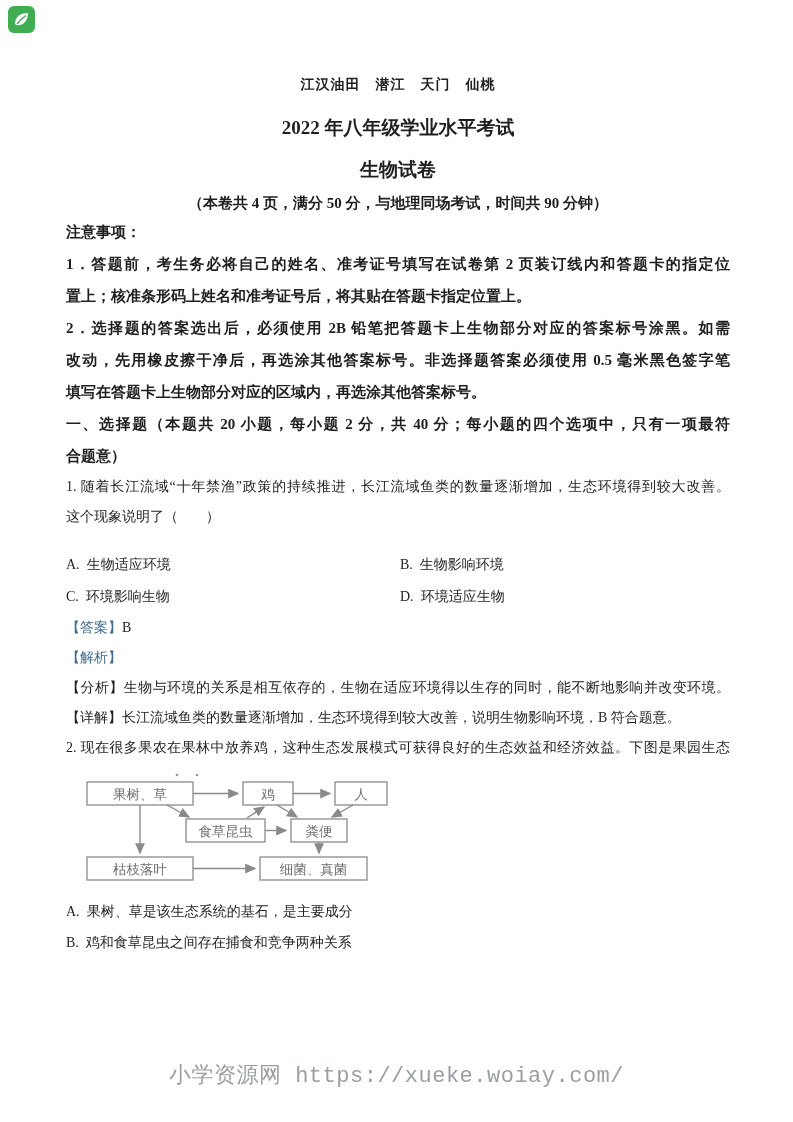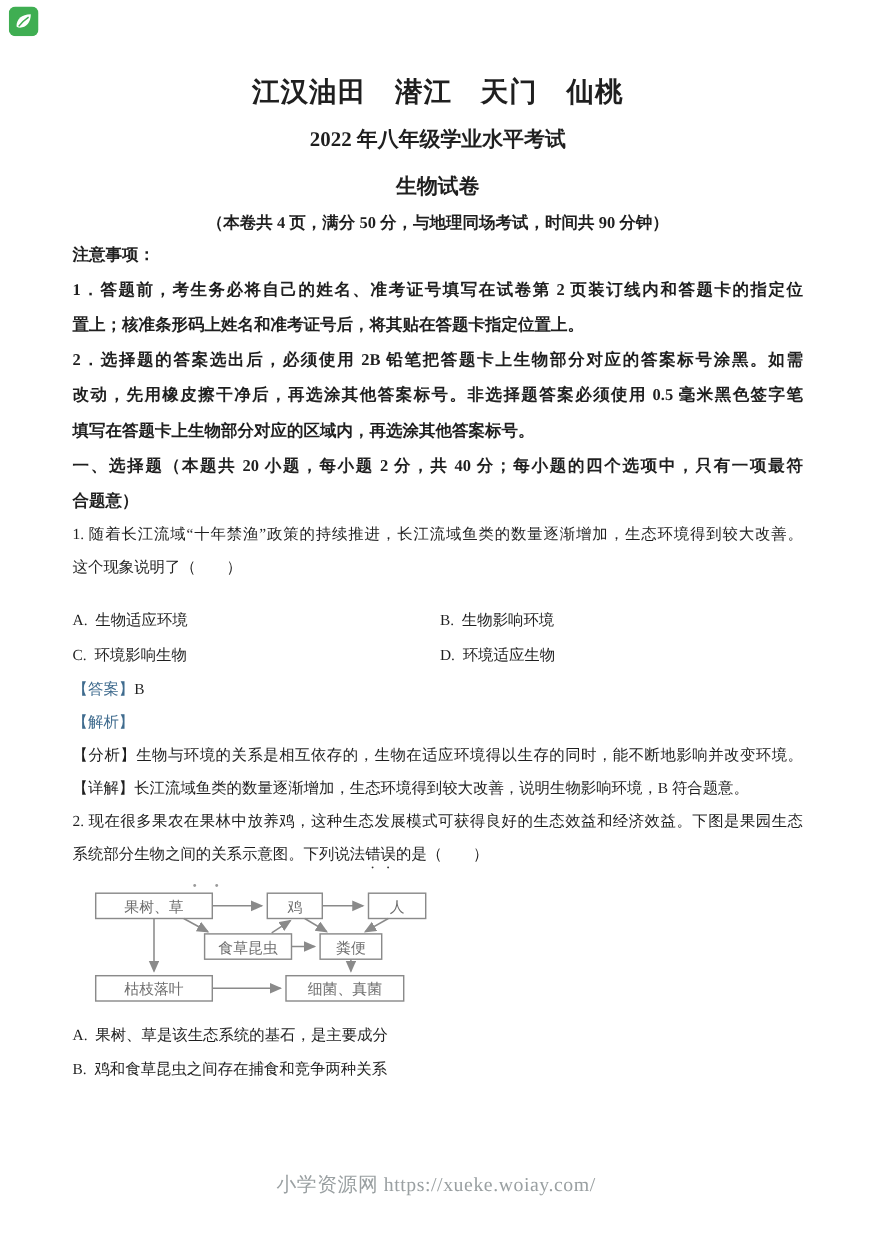--- a/index.html
+++ b/index.html
@@ -2,21 +2,21 @@
 <html style="--text_black: #1f1f1f; --answer_blue: #3f6b8e; --footer_gray: #9aa0a2; --diagram_gray: #8a8a8a; --logo_green: #3fae52;"><head>
 <meta charset="utf-8">
 <style>
   html,body{margin:0;padding:0;background:#ffffff;}
   .page{
     position:relative;width:793px;height:1122px;background:#fff;overflow:hidden;
     font-family:"Liberation Serif","DejaVu Serif",serif;color:var(--text_black,#1f1f1f);
   }
   .corner-logo{position:absolute;top:6px;left:8px;width:27px;height:27px;}
   .content{padding:66px 63px 0 66px;}
-  .t1{margin-top:4px;text-align:center;font-weight:bold;font-size:25px;line-height:30px;letter-spacing:1px;}
+  .t1{margin-top:4px;text-align:center;font-weight:bold;font-size:14px;line-height:30px;letter-spacing:1px;}
   .t2{margin-top:13px;text-align:center;font-weight:bold;font-size:19px;line-height:30px;}
   .t3{margin-top:12px;text-align:center;font-weight:bold;font-size:19px;line-height:30px;}
   .info{margin-top:5px;text-align:center;font-weight:bold;font-size:15px;line-height:26px;}
   .bp{font-weight:bold;font-size:15px;line-height:32px;}
   .rp{font-size:14px;line-height:30px;}
   .jl{text-align:justify;text-align-last:justify;}
   .blue{color:var(--answer_blue,#3f6b8e);}
   .opt-grid{display:grid;grid-template-columns:334px auto;font-size:14px;line-height:32px;margin-top:17px;}
   .ol{margin-right:7px;}
   .emph{
@@ -24,22 +24,22 @@
     text-emphasis-position:under right;-webkit-text-emphasis-position:under right;
   }
   .diagram{margin:9px 0 0 19px;width:330px;height:120px;}
   .dsvg text{font-size:13.5px;fill:#6e6e6e;font-family:"Liberation Serif","DejaVu Serif",serif;}
   .dsvg .dbox{fill:#ffffff;stroke:var(--diagram_gray,#8a8a8a);stroke-width:1.3;}
   .dsvg .darr{stroke:var(--diagram_gray,#8a8a8a);stroke-width:1.4;fill:none;}
   .q2opt{line-height:31px;margin-top:0;}
   .q2opts{margin-top:4px;}
   .footer{
     position:absolute;top:1066px;left:0;width:100%;text-align:center;
-    font-family:Liberation Serif, serif;
-    font-size:18px;line-height:22px;color:var(--footer_gray,#9aa0a2);letter-spacing:.5px;
+    font-family:Liberation Mono, monospace;
+    font-size:22px;line-height:22px;color:var(--footer_gray,#9aa0a2);letter-spacing:.5px;
   }
 </style>
 </head>
 <body>
 
 <div class="page">
 
   <div class="corner-logo">
     <svg width="27" height="27" viewBox="0 0 27 27">
       <rect x="0" y="0" width="27" height="27" rx="6" fill="#3fae52"></rect>
@@ -74,21 +74,20 @@
       <div><span class="ol">C.</span><span>环境影响生物</span></div>
       <div><span class="ol">D.</span><span>环境适应生物</span></div>
     </div>
 
     <div class="rp"><span class="blue">【答案】</span><span>B</span></div>
     <div class="rp"><span class="blue">【解析】</span></div>
     <div class="rp jl">【分析】生物与环境的关系是相互依存的，生物在适应环境得以生存的同时，能不断地影响并改变环境。</div>
     <div class="rp">【详解】长江流域鱼类的数量逐渐增加，生态环境得到较大改善，说明生物影响环境，B 符合题意。</div>
 
     <div class="rp jl">2. 现在很多果农在果林中放养鸡，这种生态发展模式可获得良好的生态效益和经济效益。下图是果园生态</div>
-    <div class="rp"><span>系统部分生物之间的关系示意图。下列说法</span><span class="emph">错误</span><span>的是（　　）</span></div>
 
     <div class="diagram">
       <svg class="dsvg" width="330" height="120" viewBox="0 0 330 120">
         <defs>
           <marker id="arw" markerWidth="9" markerHeight="8" refX="7" refY="3.5" orient="auto">
             <path d="M0,0 L8,3.5 L0,7 Z" fill="#8a8a8a"></path>
           </marker>
         </defs>
         <circle cx="92" cy="3" r="1.3" fill="#9a9a9a"></circle>
         <circle cx="112" cy="3" r="1.3" fill="#9a9a9a"></circle>

